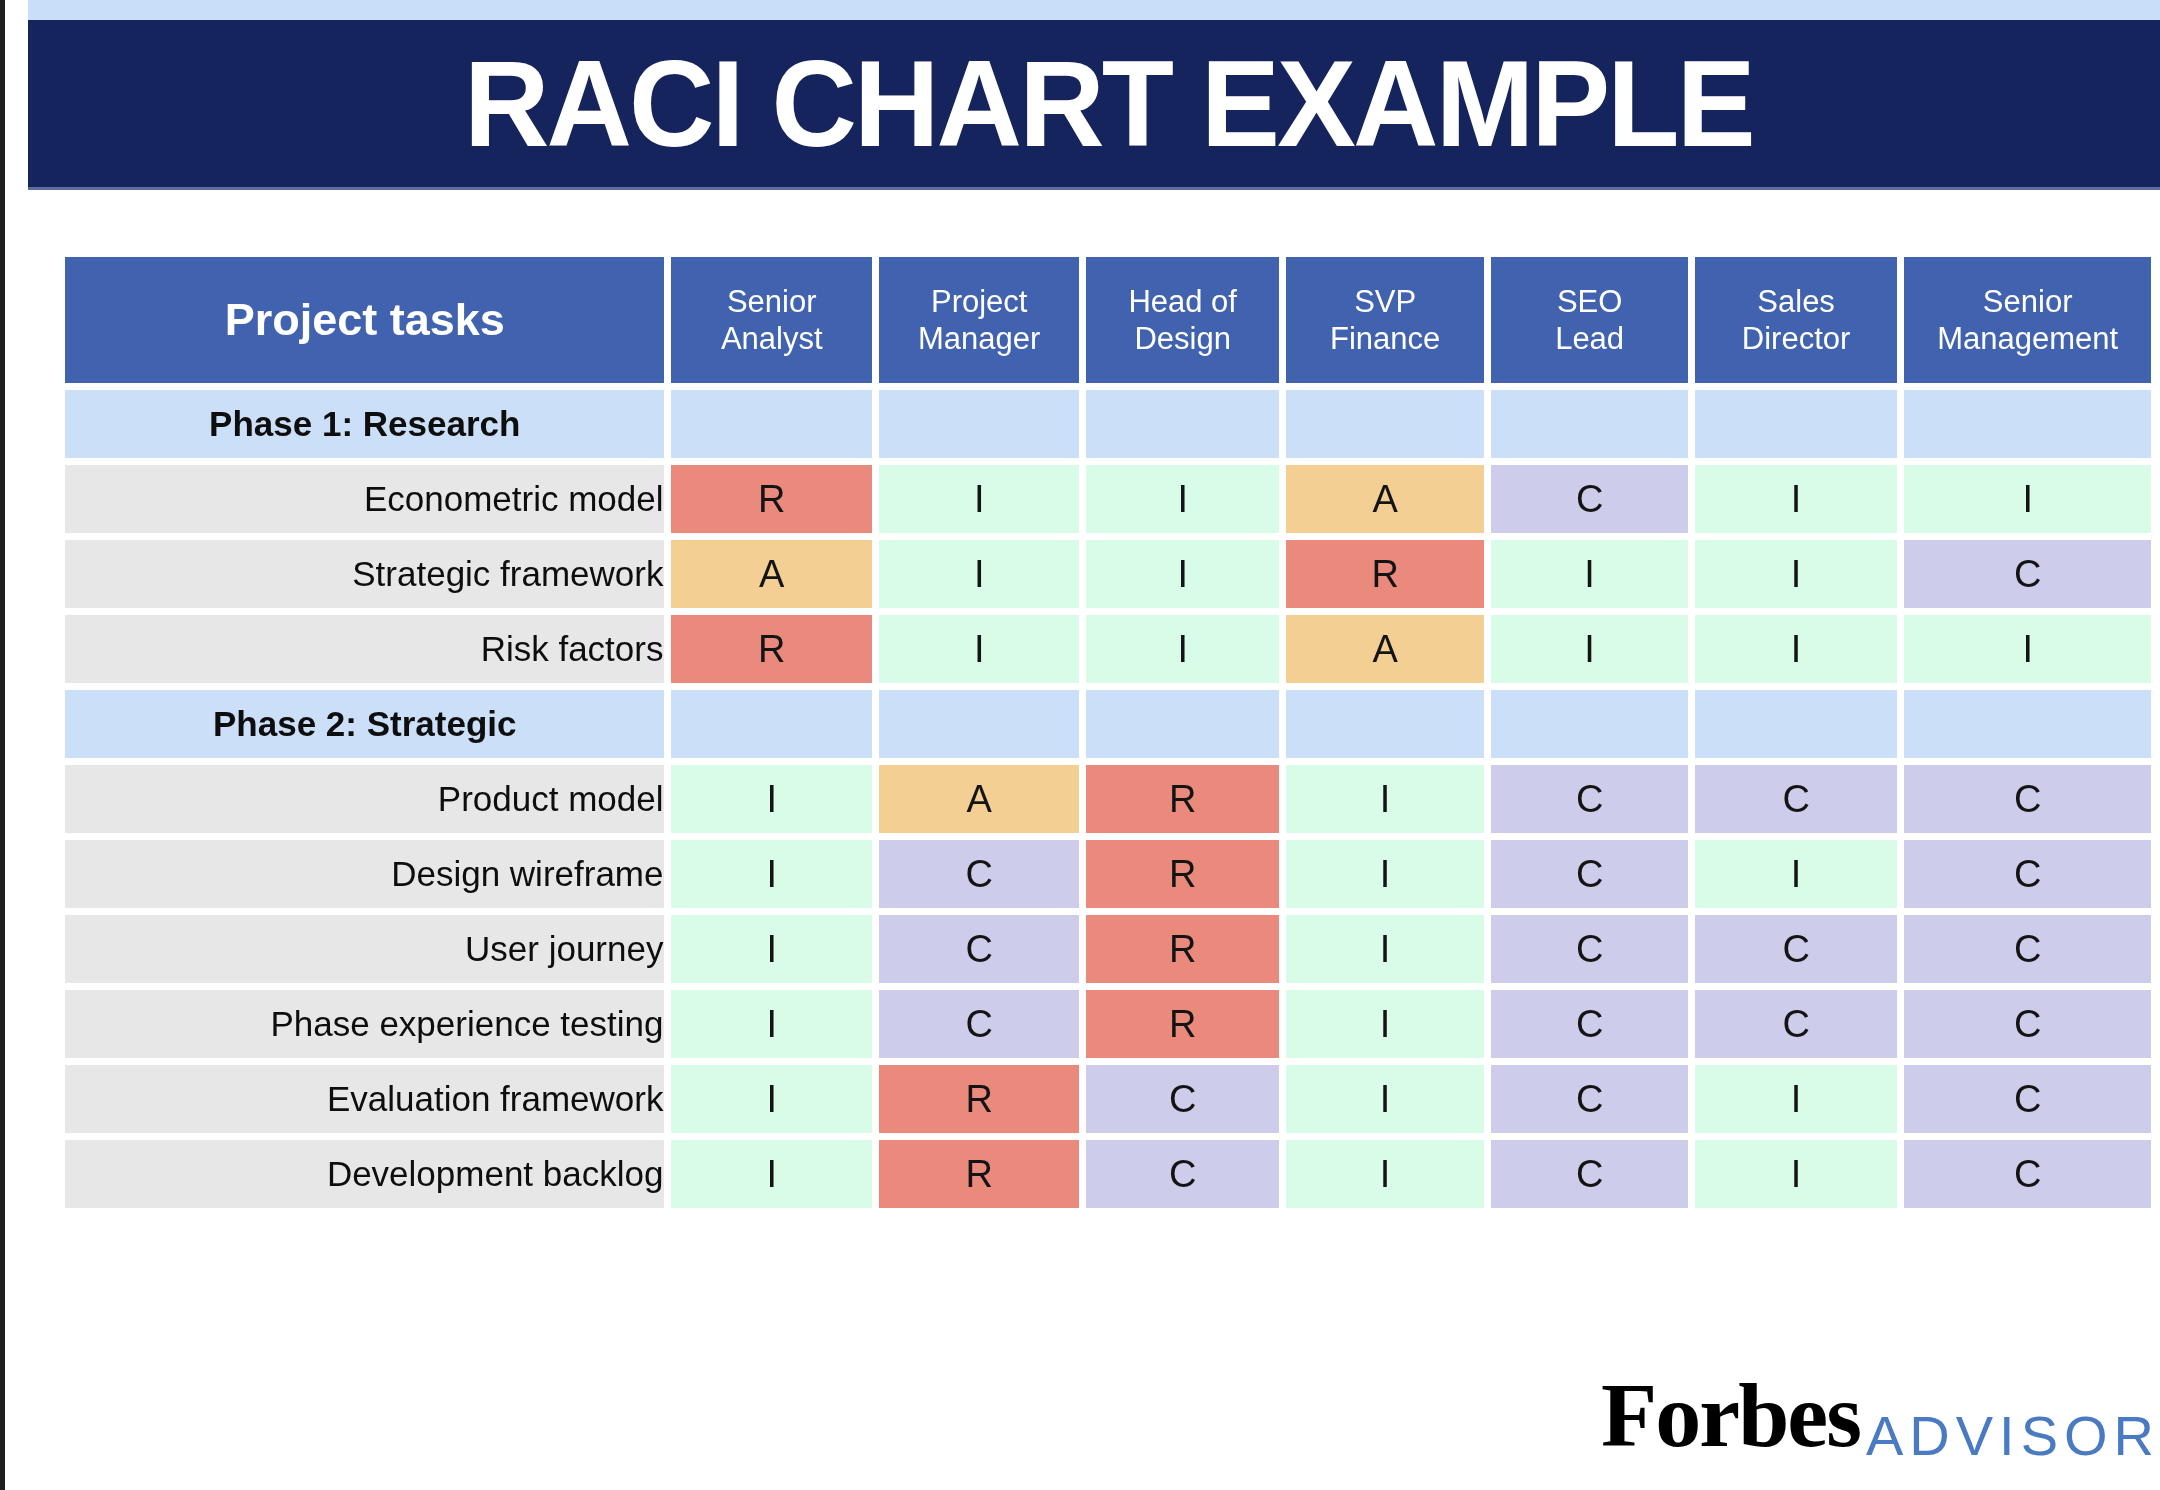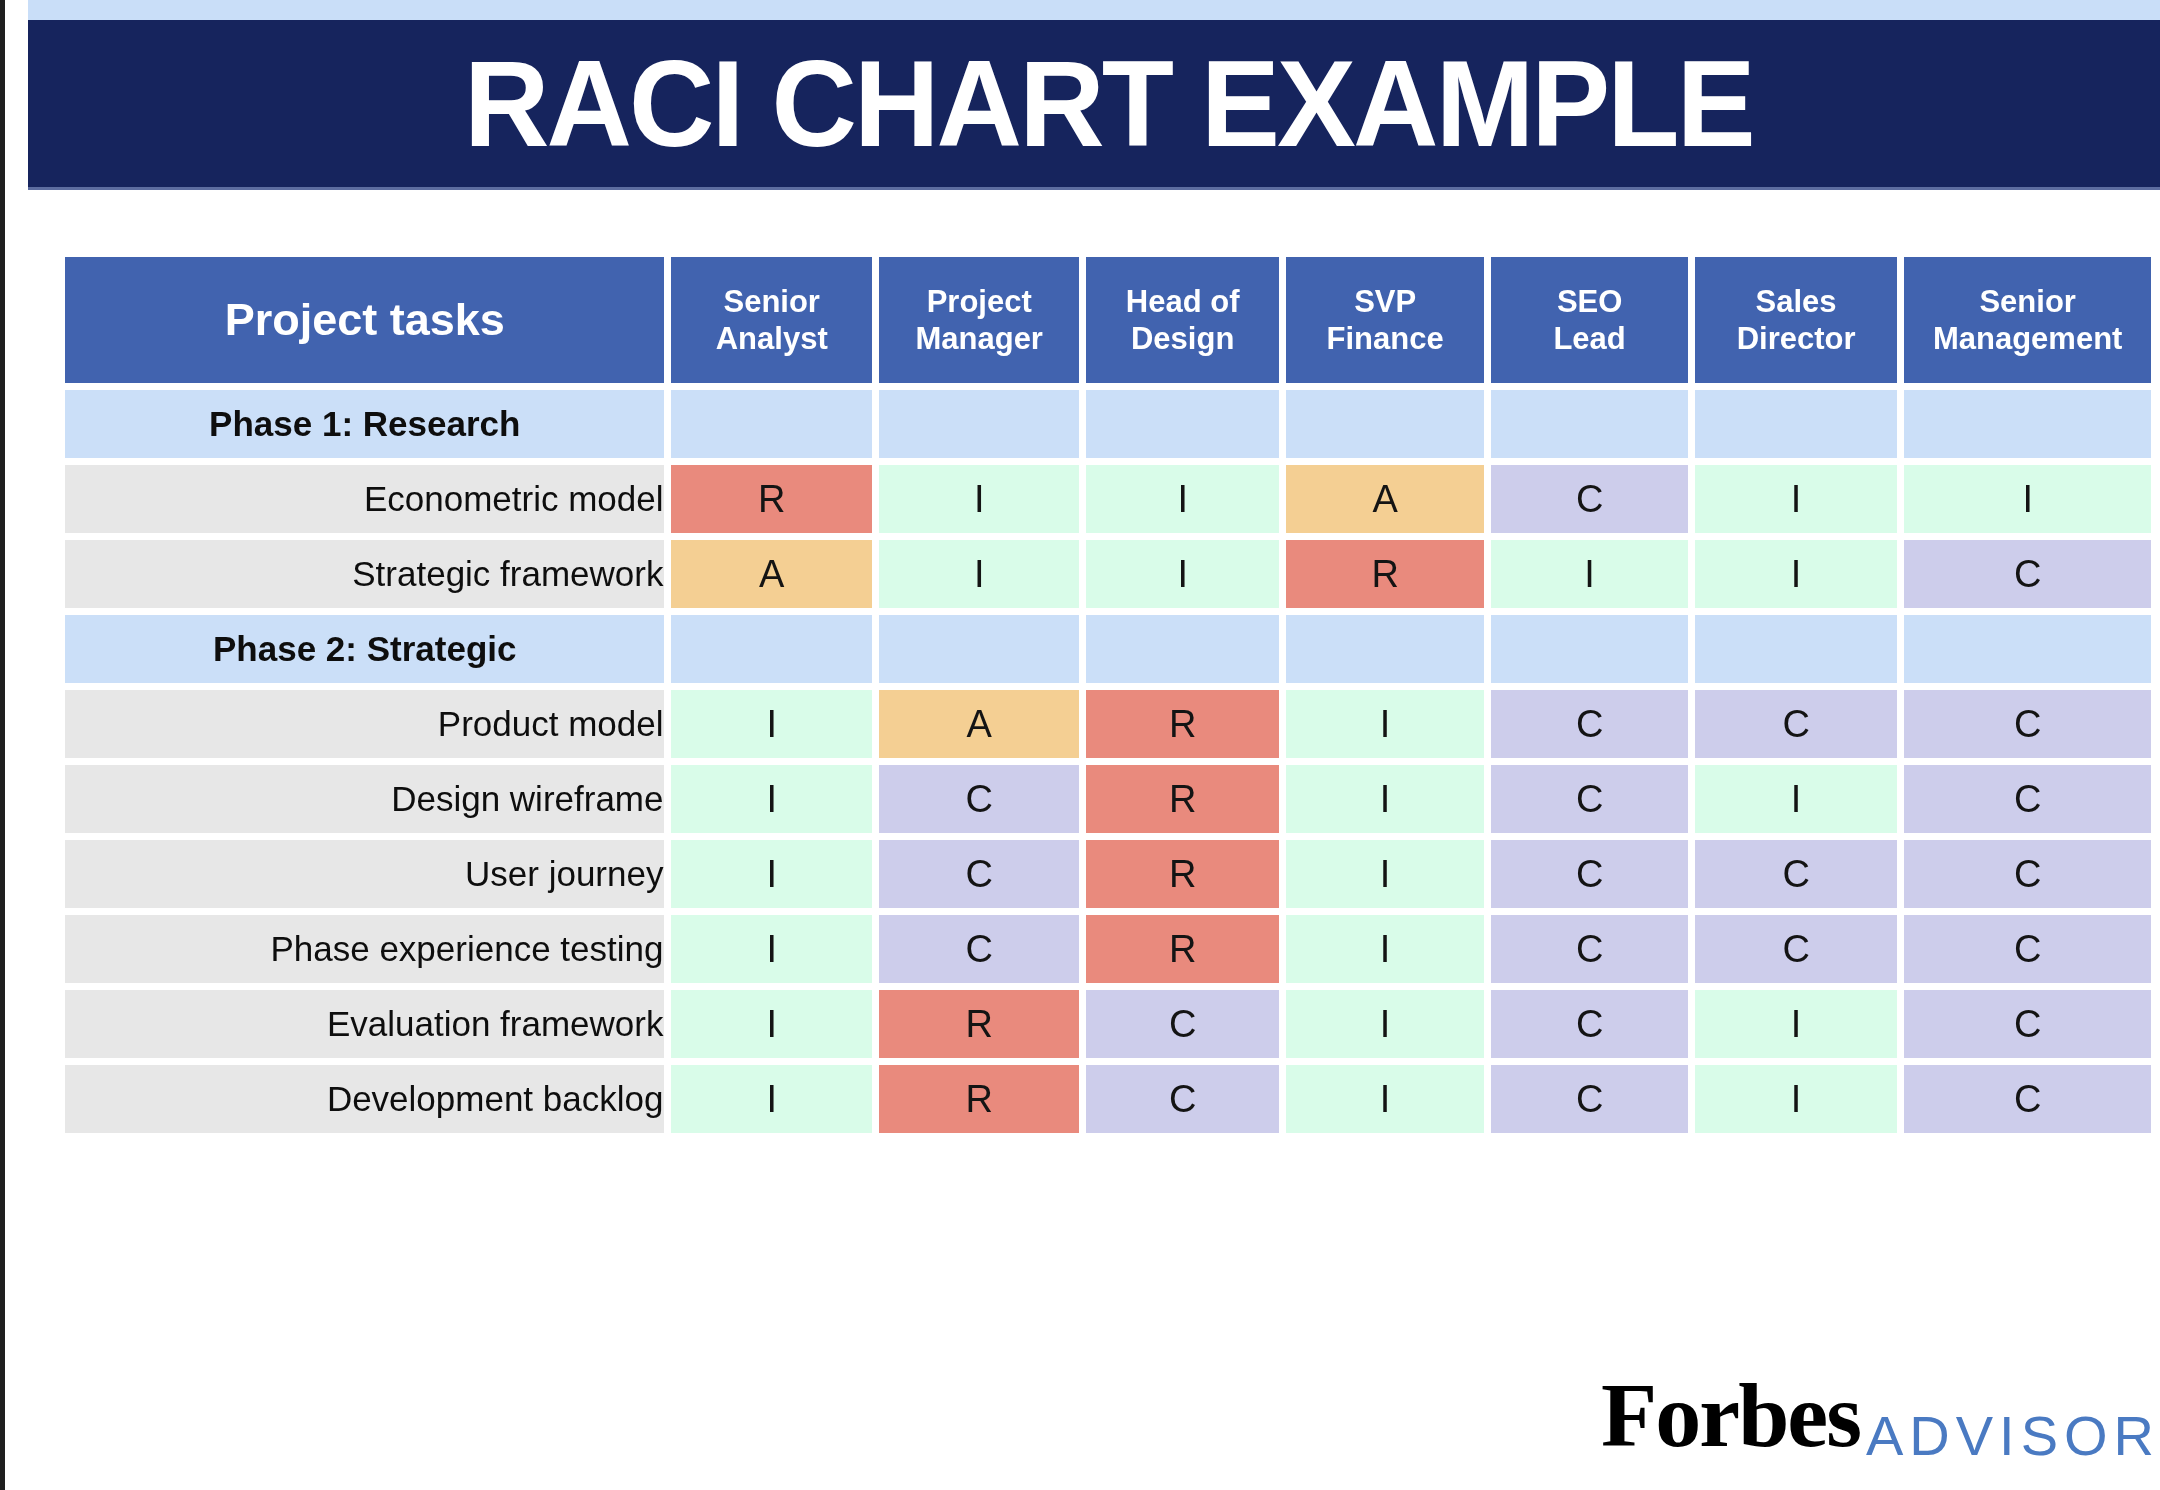--- a/index.html
+++ b/index.html
@@ -61,21 +61,21 @@
     font-size: 45px;
     font-weight: 700;
     text-align: center;
     vertical-align: middle;
     height: 124px;
   }
   th.col-head {
     background: var(--c-header_cell, #4163af);
     color: #ffffff;
     font-size: 31px;
-    font-weight: 700;
+    font-weight: 400;
     line-height: 1.2;
     text-align: center;
     vertical-align: middle;
     white-space: pre-line;
   }
   td {
     height: 66px;
     text-align: center;
     vertical-align: middle;
   }
@@ -187,20 +187,30 @@
           <td class="task-label">Strategic framework</td>
           <td class="raci-cell" style="background: rgb(244, 207, 147);">A</td>
           <td class="raci-cell" style="background: rgb(217, 252, 233);">I</td>
           <td class="raci-cell" style="background: rgb(217, 252, 233);">I</td>
           <td class="raci-cell" style="background: rgb(233, 138, 125);">R</td>
           <td class="raci-cell" style="background: rgb(217, 252, 233);">I</td>
           <td class="raci-cell" style="background: rgb(217, 252, 233);">I</td>
           <td class="raci-cell" style="background: rgb(205, 205, 235);">C</td>
         </tr>
         <tr>
+          <td class="task-label">Risk factors</td>
+          <td class="raci-cell" style="background: rgb(233, 138, 125);">R</td>
+          <td class="raci-cell" style="background: rgb(217, 252, 233);">I</td>
+          <td class="raci-cell" style="background: rgb(217, 252, 233);">I</td>
+          <td class="raci-cell" style="background: rgb(244, 207, 147);">A</td>
+          <td class="raci-cell" style="background: rgb(217, 252, 233);">I</td>
+          <td class="raci-cell" style="background: rgb(217, 252, 233);">I</td>
+          <td class="raci-cell" style="background: rgb(217, 252, 233);">I</td>
+        </tr>
+        <tr>
           <td class="phase-label">Phase 2: Strategic</td>
           <td class="raci-cell" style="background: rgb(203, 223, 248);"></td>
           <td class="raci-cell" style="background: rgb(203, 223, 248);"></td>
           <td class="raci-cell" style="background: rgb(203, 223, 248);"></td>
           <td class="raci-cell" style="background: rgb(203, 223, 248);"></td>
           <td class="raci-cell" style="background: rgb(203, 223, 248);"></td>
           <td class="raci-cell" style="background: rgb(203, 223, 248);"></td>
           <td class="raci-cell" style="background: rgb(203, 223, 248);"></td>
         </tr>
         <tr>

